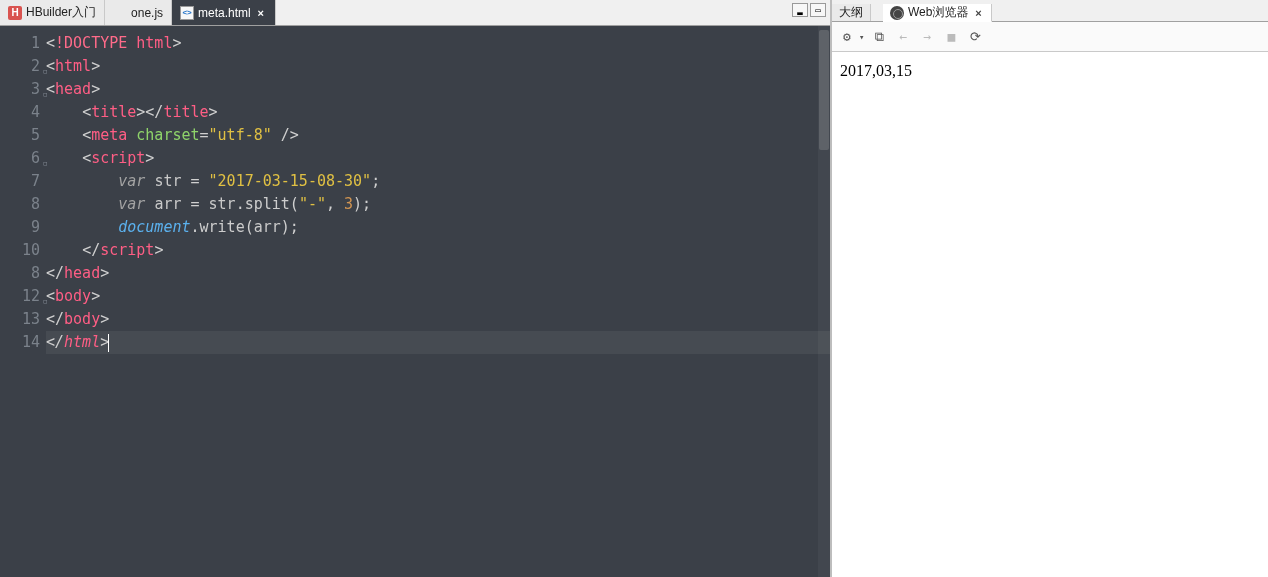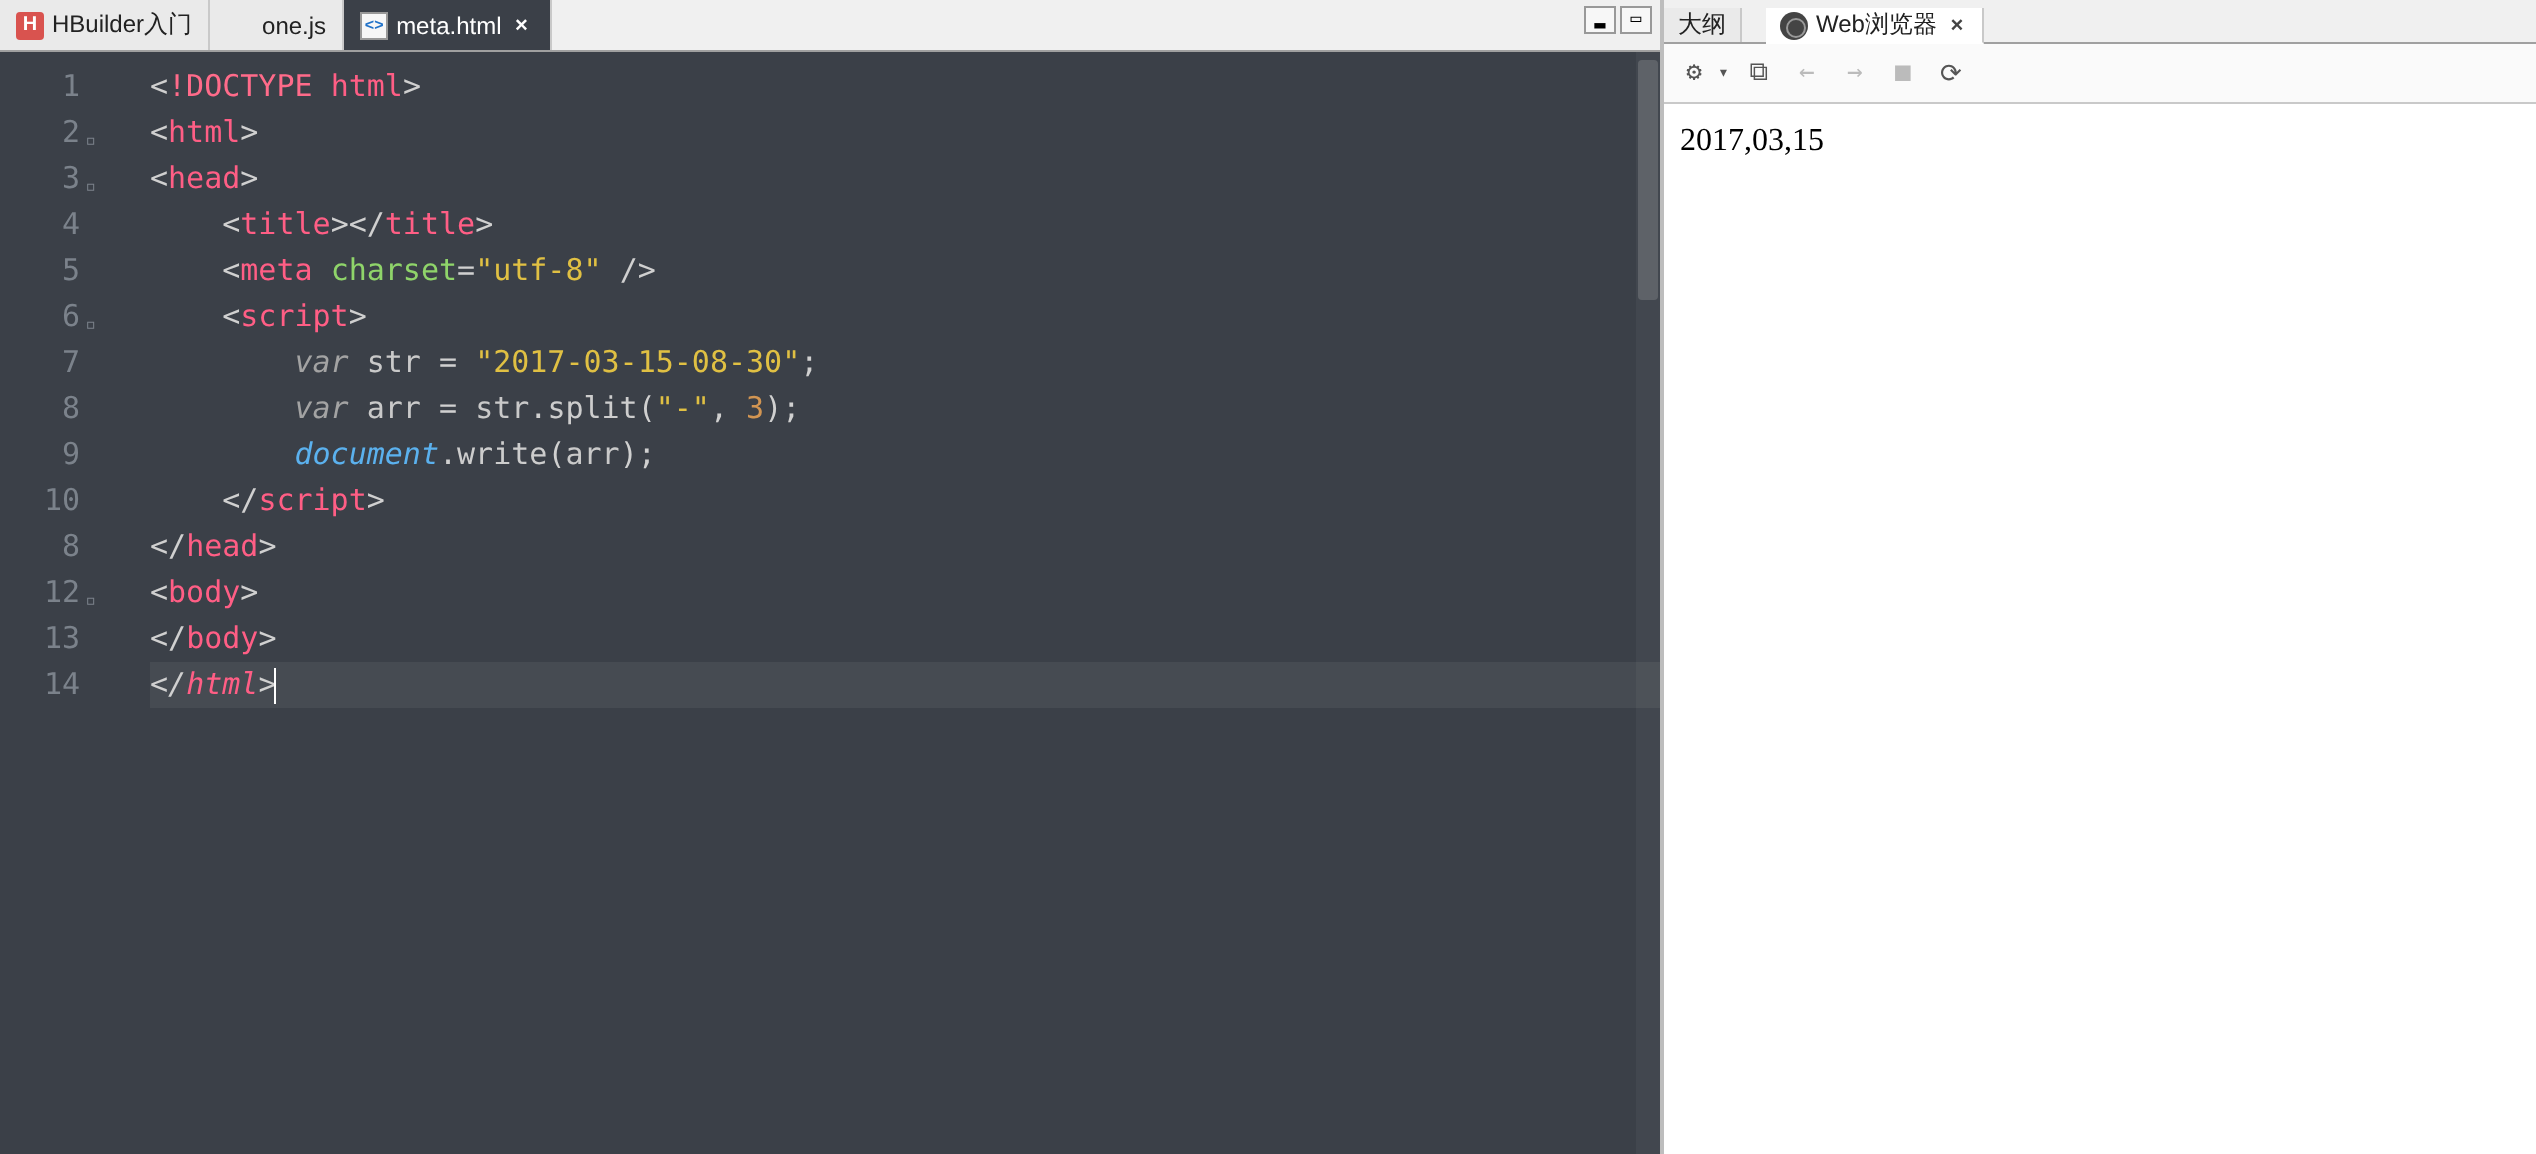--- a/index.html
+++ b/index.html
@@ -96,21 +96,21 @@
     font-size: 9px;
     color: #7b828b;
   }
   .code {
     flex: 1;
     padding-top: 6px;
     white-space: pre;
     color: #d0d0d0;
     position: relative;
   }
-  .code .line { height: 23px; margin-left: 29px; }
+  .code .line { height: 23px; }
   .cursor-line {
     background: rgba(255,255,255,0.06);
     font-style: italic;
   }
   .cursor {
     display:inline-block;
     width:1px; height:18px;
     background:#fff;
     vertical-align:middle;
     margin-left:-1px;

